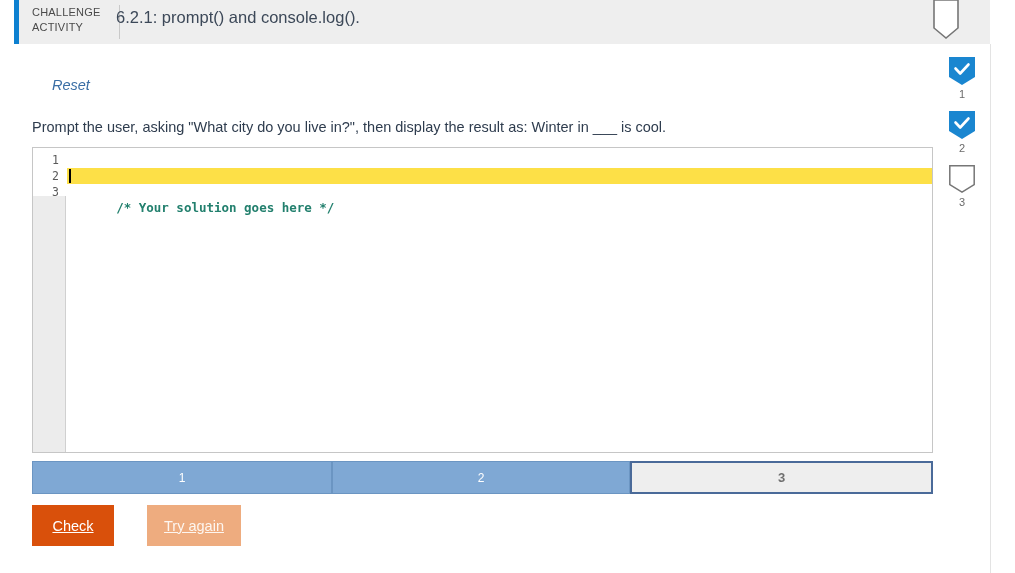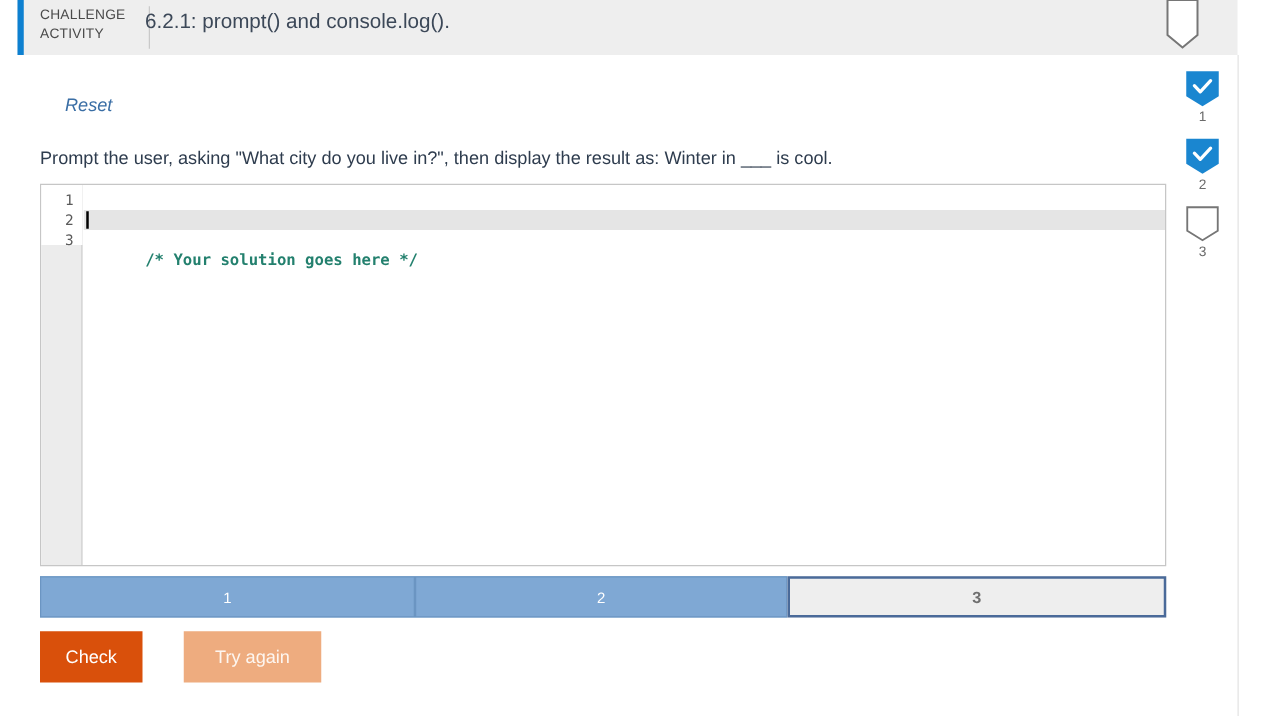--- a/index.html
+++ b/index.html
@@ -166,21 +166,21 @@
   }
   .code-line {
     height: 16px;
     line-height: 16px;
     font-family: "DejaVu Sans Mono", monospace;
     font-size: 12.5px;
     white-space: pre;
     position: relative;
     padding-left: 4px;
   }
-  .code-line.active { background: #e5e5e5; font-weight: bold; }
+  .code-line.active { background: #fde047; font-weight: bold; }
   .code-line:first-child { margin-top: 4px; }
   .tok-comment { color: #23806e; }
   .caret {
     position: absolute;
     left: 2px;
     top: 1px;
     width: 2px;
     height: 14px;
     background: #000000;
   }
@@ -226,31 +226,32 @@
   
   .btn {
     position: absolute;
     height: 41px;
     border: none;
     color: #ffffff;
     font-size: 14.5px;
     font-family: "Liberation Sans", sans-serif;
     cursor: pointer;
     padding: 0;
+    text-decoration: underline;
   }
   .btn-check {
     left: 32px;
     top: 505px;
     width: 82px;
     background: #d9500b;
   }
   .btn-tryagain {
     left: 147px;
     top: 505px;
-    width: 110px;
+    width: 94px;
     background: #eeac7f;
     color: #fdf6f0;
     cursor: default;
   }
 </style>
 </head>
 <body>
 
 <div class="header">
   <div class="header-accent"></div>

